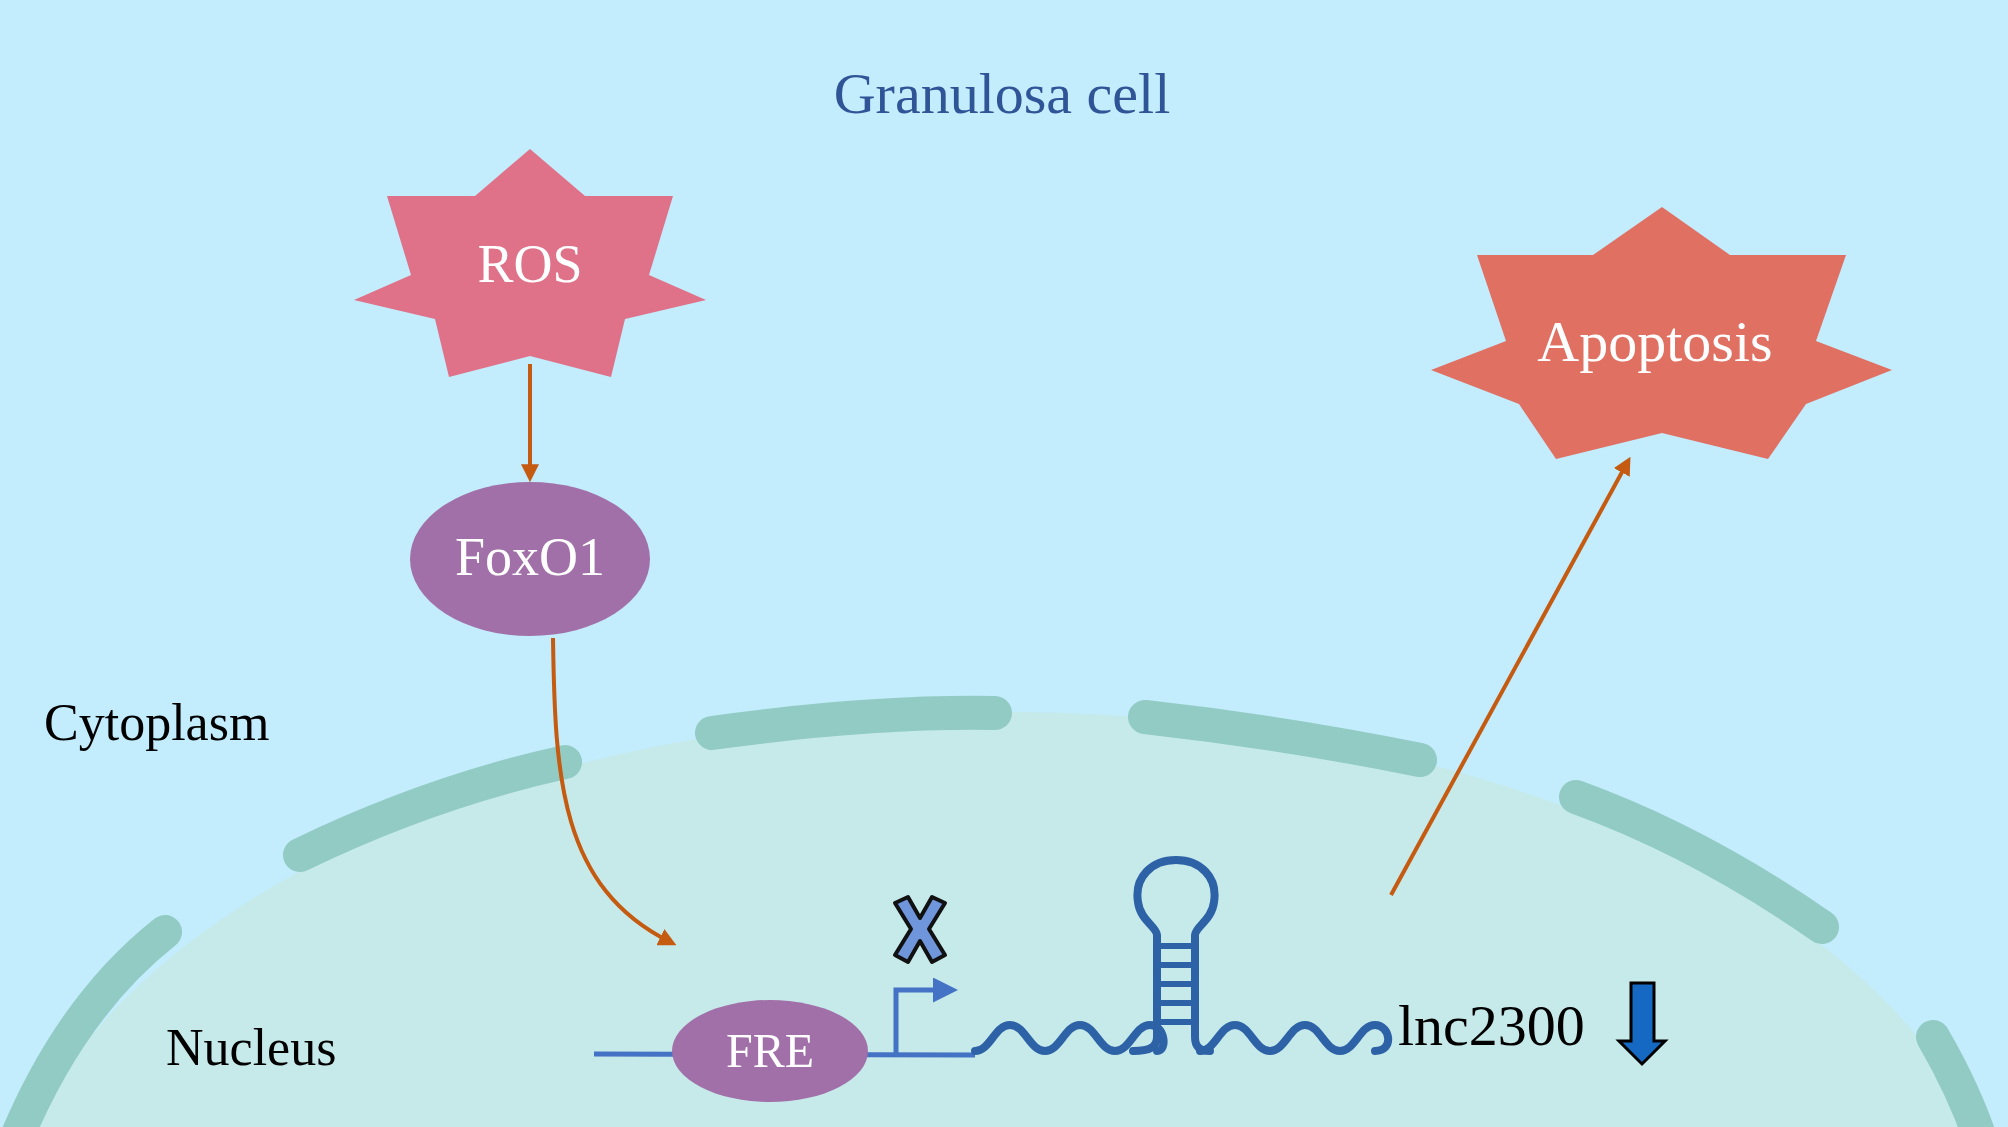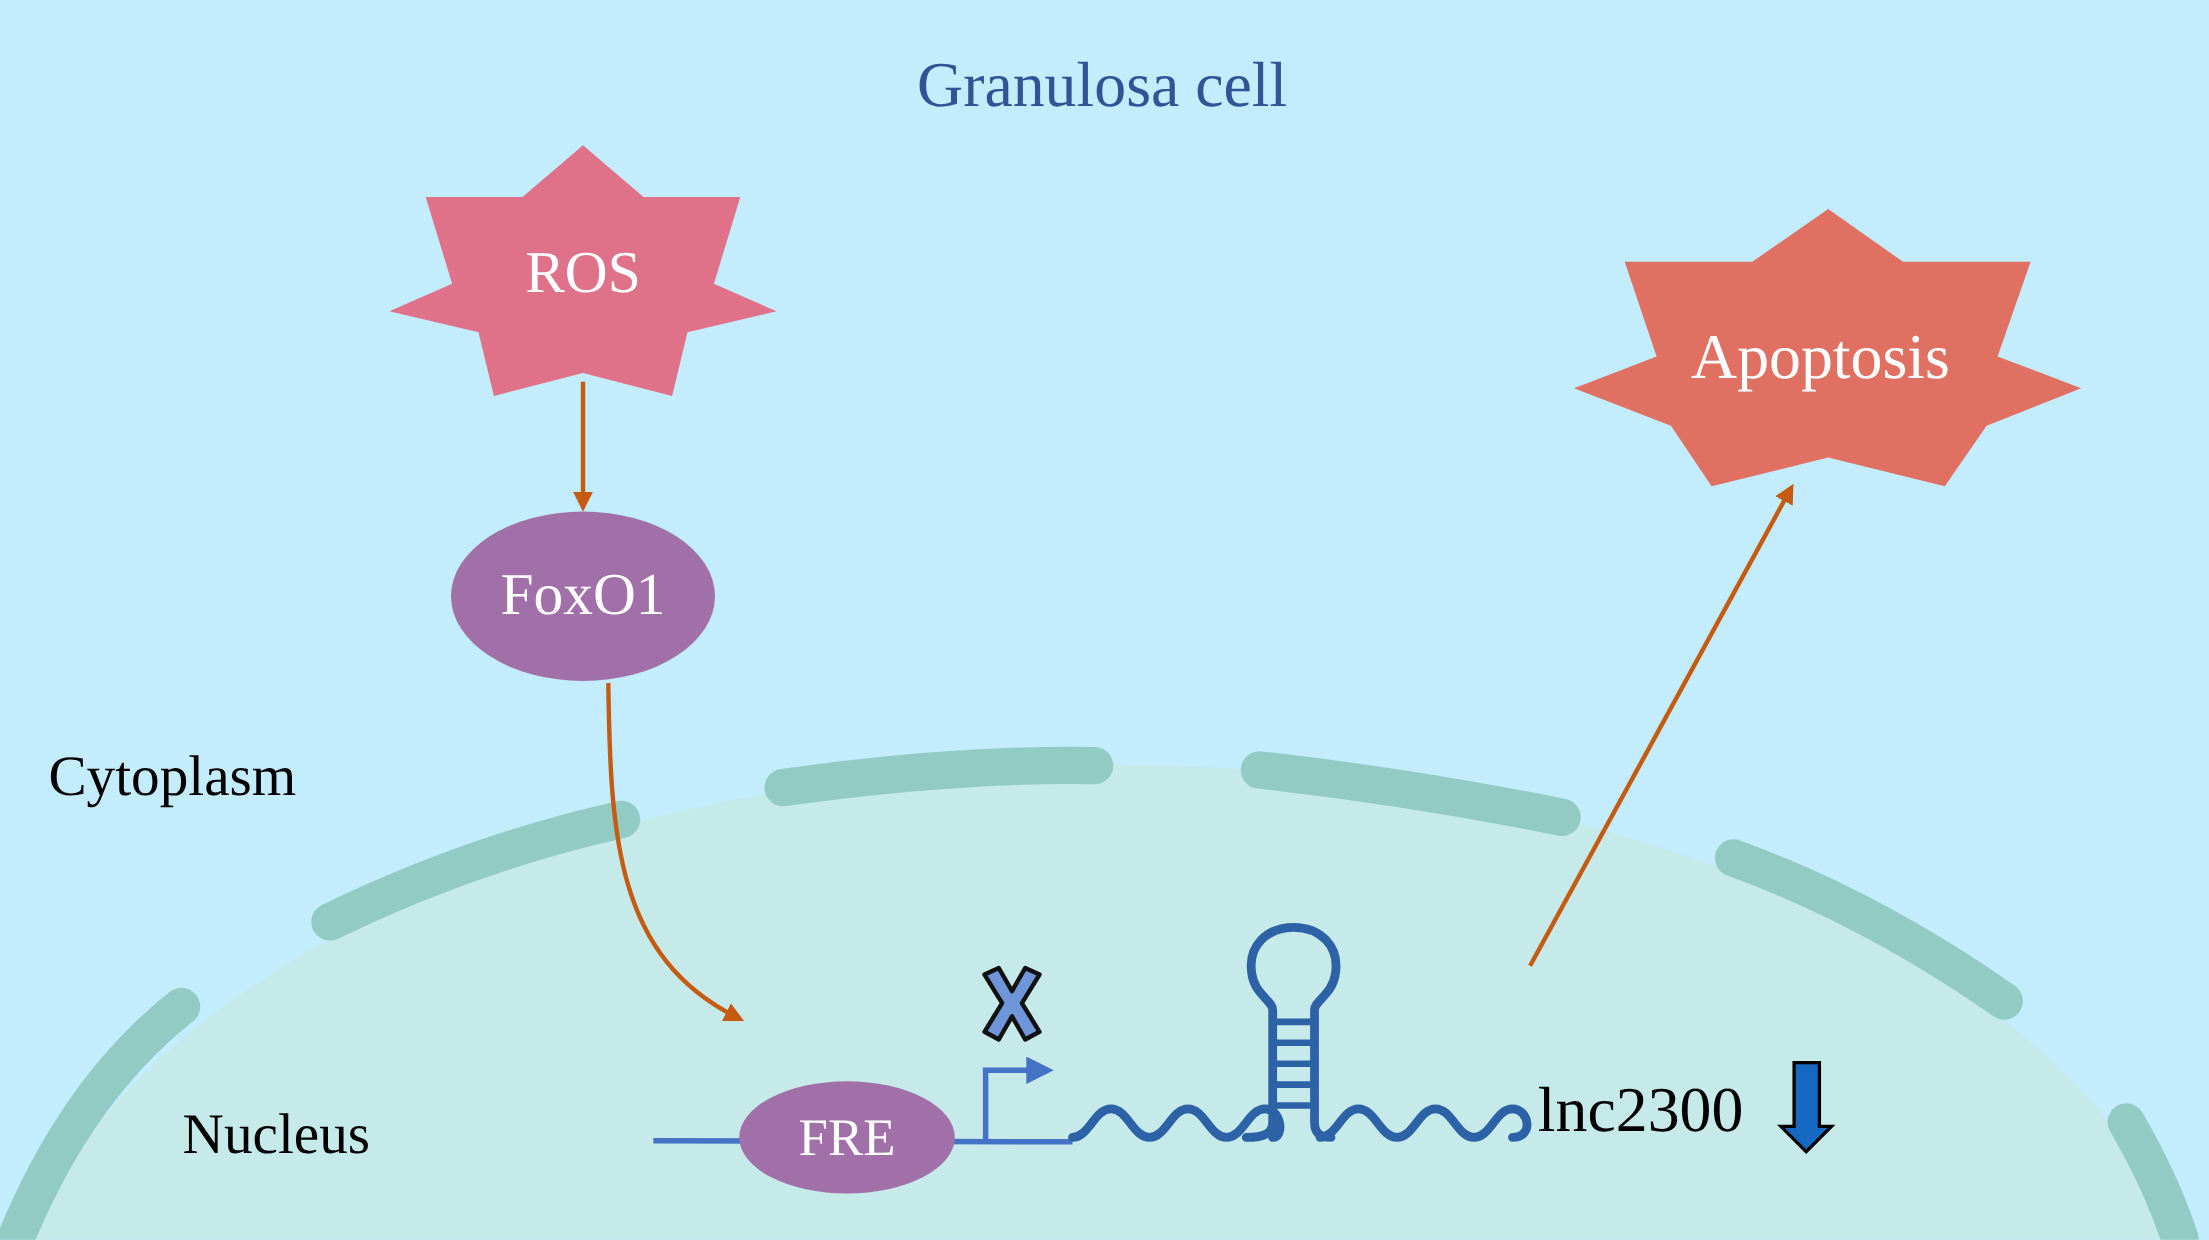--- a/index.html
+++ b/index.html
@@ -1,17 +1,17 @@
 <!DOCTYPE html>
 <html><head>
 <meta charset="utf-8">
 <style>
   html, body { margin: 0; padding: 0; }
   body { width: 2008px; height: 1127px; overflow: hidden; background: #c3ecfd; }
-  #stage { position: absolute; left: 0; top: 0; width: 2008px; height: 798px; }
+  #stage { position: absolute; left: 0; top: 17px; width: 2008px; height: 798px; }
   svg text { font-family: "Liberation Serif", "DejaVu Serif", serif; }
 </style>
 </head>
 <body>
 
 <div id="stage">
 <svg id="svg" width="2008" height="1127" viewBox="0 0 2008 1127" xmlns="http://www.w3.org/2000/svg">
   <defs>
     <marker id="arrowhead" viewBox="0 0 10 10" refX="6" refY="5" markerWidth="4.5" markerHeight="4.5" orient="auto-start-reverse">
       <path d="M0,0 L10,5 L0,10 z" fill="#c55a11"></path>

